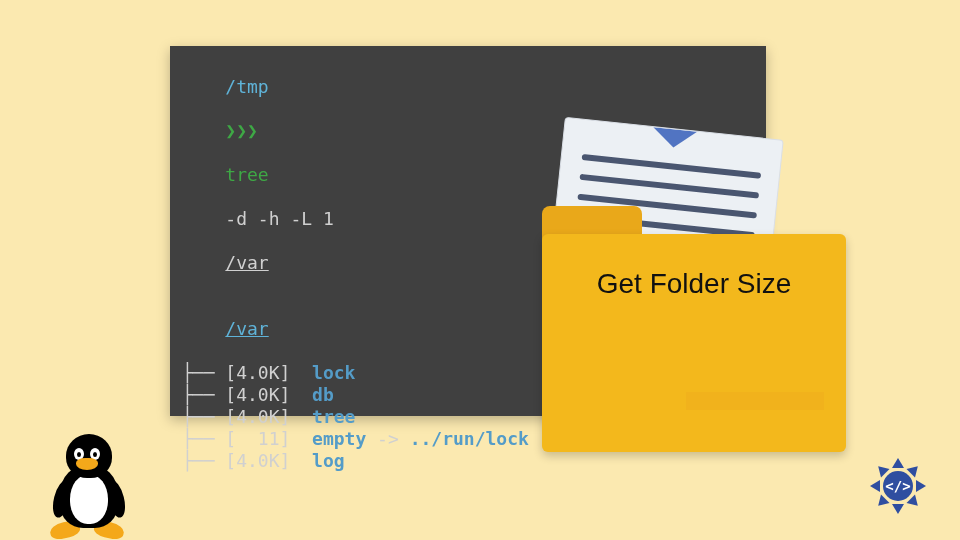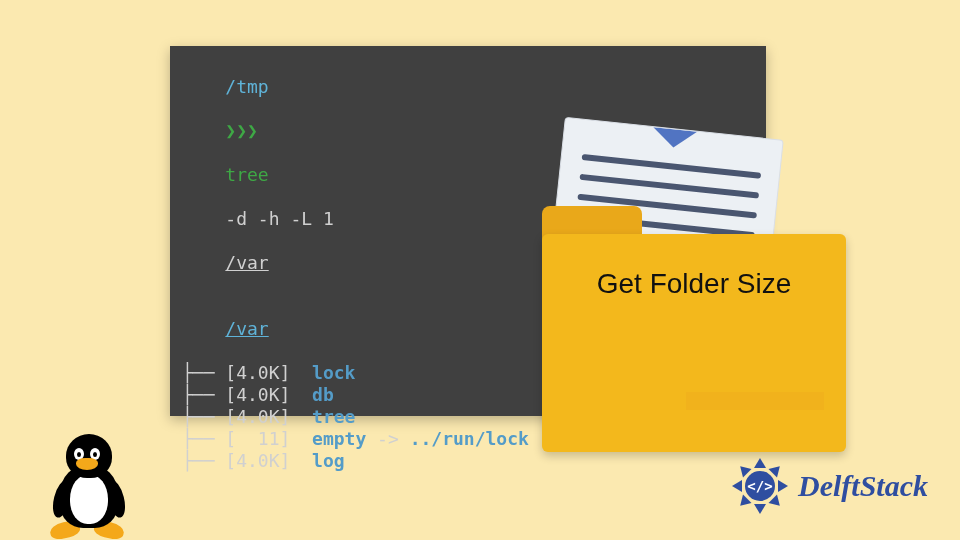--- a/index.html
+++ b/index.html
@@ -306,14 +306,13 @@
           <polygon transform="rotate(45)" points="0,-28 6,-18 -6,-18"></polygon>
           <polygon transform="rotate(45)" points="0,28 6,18 -6,18"></polygon>
           <polygon transform="rotate(45)" points="-28,0 -18,6 -18,-6"></polygon>
           <polygon transform="rotate(45)" points="28,0 18,6 18,-6"></polygon>
         </g>
         <circle r="15" fill="#2f4ea0"></circle>
         <text x="0" y="5" text-anchor="middle" fill="#fff" font-size="14" font-family="monospace" font-weight="bold">&lt;/&gt;</text>
       </g>
     </svg>
   </div>
-  <div class="brand-text">DelftStack</div>
 </div>
 
 </body></html>

